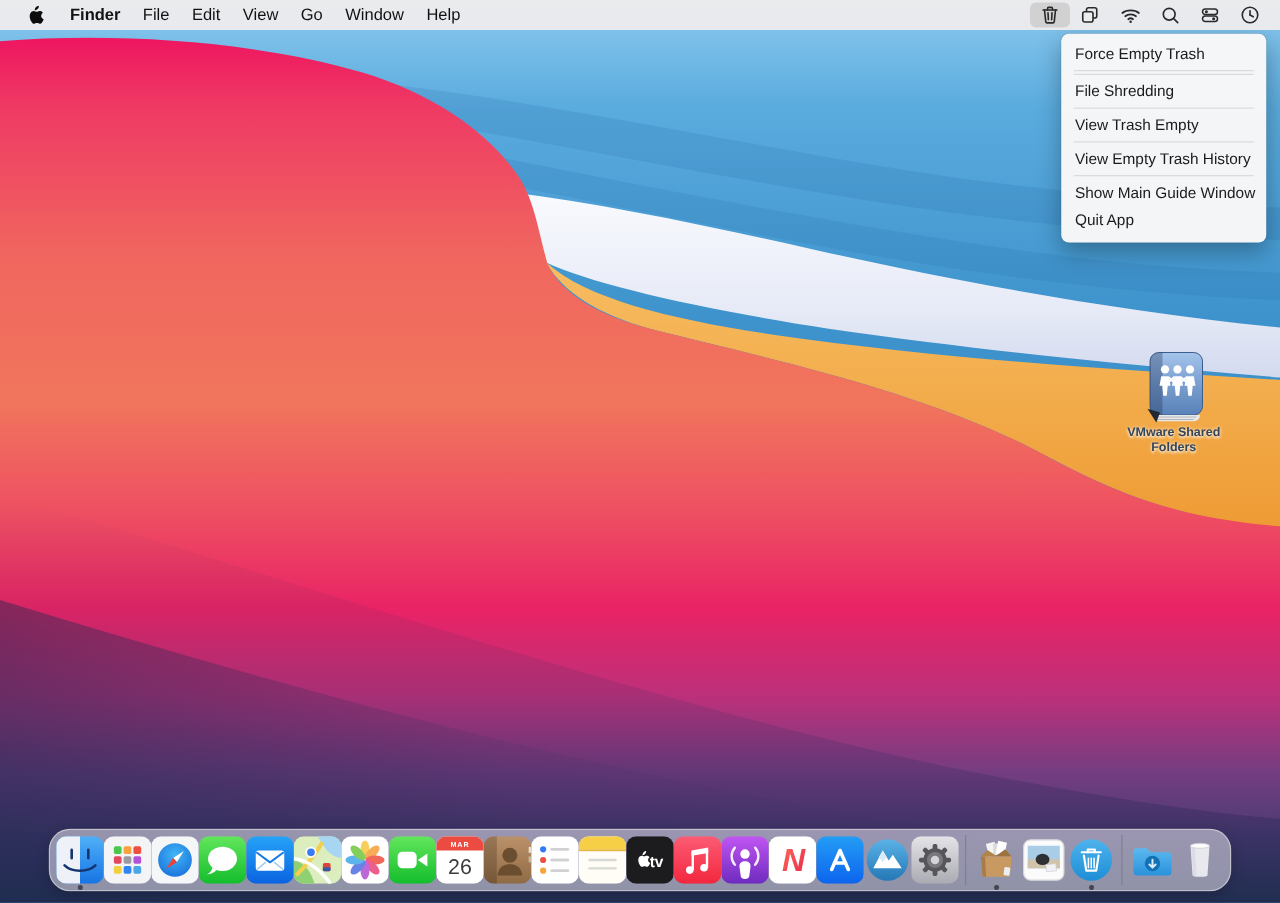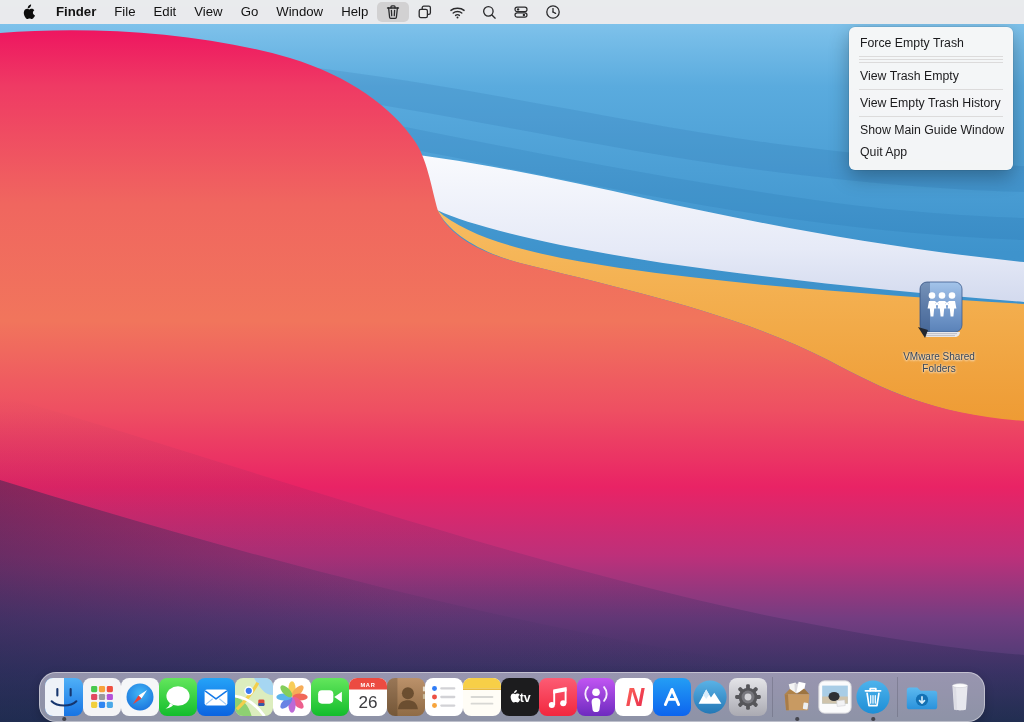--- a/index.html
+++ b/index.html
@@ -7,21 +7,21 @@
     width:1024px;height:722px;position:relative;overflow:hidden;
     font-family:"Liberation Sans",sans-serif;background:#2c3a5e;
   }
   
   #wallpaper{position:absolute;inset:0;z-index:0}
 
   
   .menubar{
     position:absolute;top:0;left:0;right:0;height:24px;z-index:30;
     background:rgba(236,235,236,.97);
-    display:flex;align-items:center;justify-content:flex-start;
+    display:flex;align-items:center;justify-content:space-between;
     padding:0 8px 0 12px;box-sizing:border-box;
     font-size:13.2px;color:#121212;
   }
   .mleft{display:flex;align-items:center}
   .apple{padding:0 10px;display:flex;align-items:center}
   .mitem{padding:0 9px;line-height:24px;white-space:nowrap}
   .mitem.bold{font-weight:700}
   .mright{display:flex;align-items:center}
   .sicon{padding:0 7px;height:24px;display:flex;align-items:center}
   .sicon.selected{background:#d2d1d2;border-radius:5px;height:20px;align-self:center}
@@ -34,27 +34,27 @@
     box-shadow:0 7px 20px rgba(0,0,0,.30),0 0 0 .5px rgba(0,0,0,.12);
     padding:5px 0 7px;box-sizing:border-box;margin-left:16px;
   }
   .dd-item{height:22px;line-height:22px;padding:0 11px;font-size:12.3px;color:#1b1b1d;white-space:nowrap}
   .dd-sep{height:1px;background:#dcdbdb;margin:2px 10px}
 
   
   .desktop-icon{position:absolute;left:897px;top:280px;width:84px;text-align:center;z-index:5;cursor:default}
   .desktop-icon svg{display:block;margin:0 auto}
   .di-label{
-    margin-top:11px;font-size:10px;font-weight:400;color:#35455a;line-height:11.5px;
+    margin-top:1px;font-size:10px;font-weight:700;color:#35455a;line-height:11.5px;
     text-shadow:0 0 3px rgba(255,255,255,.9),0 1px 2px rgba(255,255,255,.65);
   }
 
   
   .dock{
-    position:absolute;left:50%;transform:translateX(-50%);bottom:0;height:50px;z-index:20;
+    position:absolute;left:50%;transform:translateX(-50%);bottom:9px;height:50px;z-index:20;
     background:rgba(242,240,246,.52);border:1px solid rgba(255,255,255,.42);
     border-radius:17px;display:flex;align-items:center;padding:0 5px;box-sizing:border-box;
     box-shadow:0 3px 10px rgba(0,0,0,.20);
   }
   .ditem{width:38px;height:50px;display:flex;align-items:center;justify-content:center;position:relative;flex:0 0 auto}
   .ditem svg{display:block}
   .ddot{position:absolute;bottom:1.5px;left:50%;transform:translateX(-50%);
     width:3.5px;height:3.5px;border-radius:50%;background:rgba(55,55,62,.85)}
   .ddiv{width:1px;height:40px;background:rgba(80,80,95,.30);margin:0 5px;flex:0 0 auto}
 </style>
@@ -177,20 +177,21 @@
           <path d="M9,9 L11.6,10.4"></path>
       </svg>
     </span>
   </div>
 </div>
 
 <div class="dropdown">
   <div class="dd-item">Force Empty Trash</div>
   <div class="dd-sep"></div>
   <div class="dd-sep"></div>
+  <div class="dd-item">File Shredding</div>
   <div class="dd-sep"></div>
   <div class="dd-item">View Trash Empty</div>
   <div class="dd-sep"></div>
   <div class="dd-item">View Empty Trash History</div>
   <div class="dd-sep"></div>
   <div class="dd-item">Show Main Guide Window</div>
   <div class="dd-item">Quit App</div>
 </div>
 
 <div class="desktop-icon">

